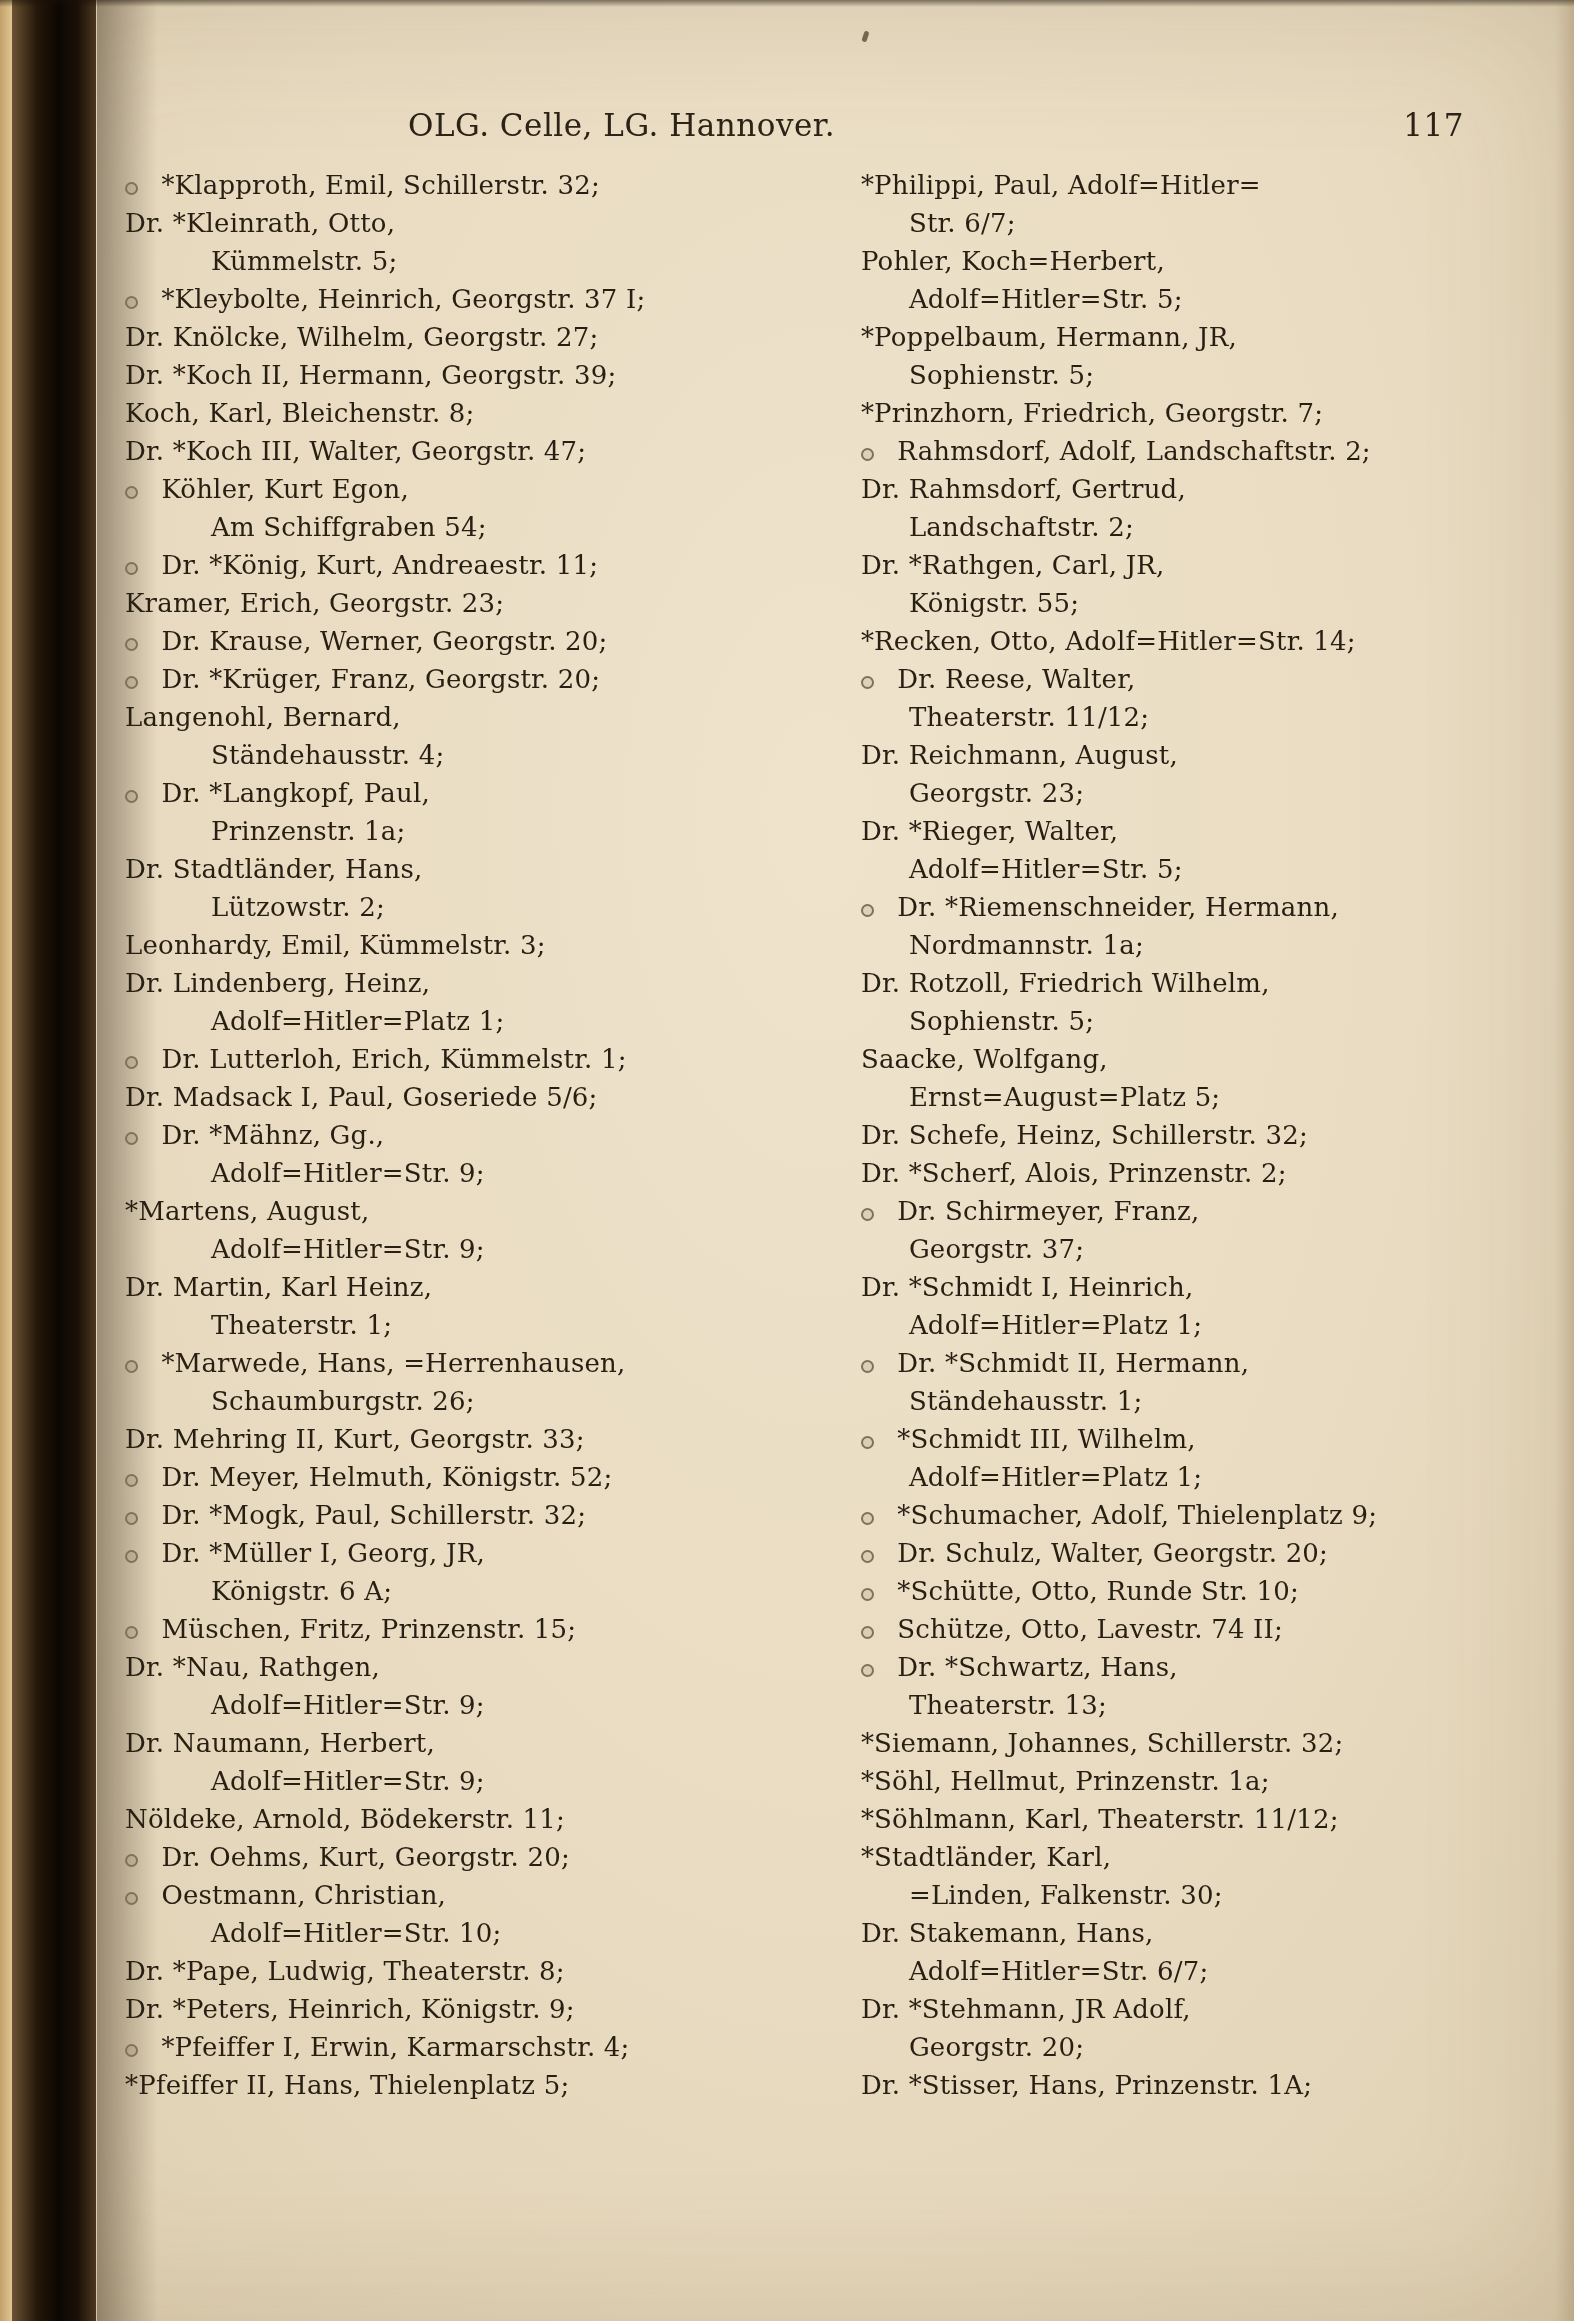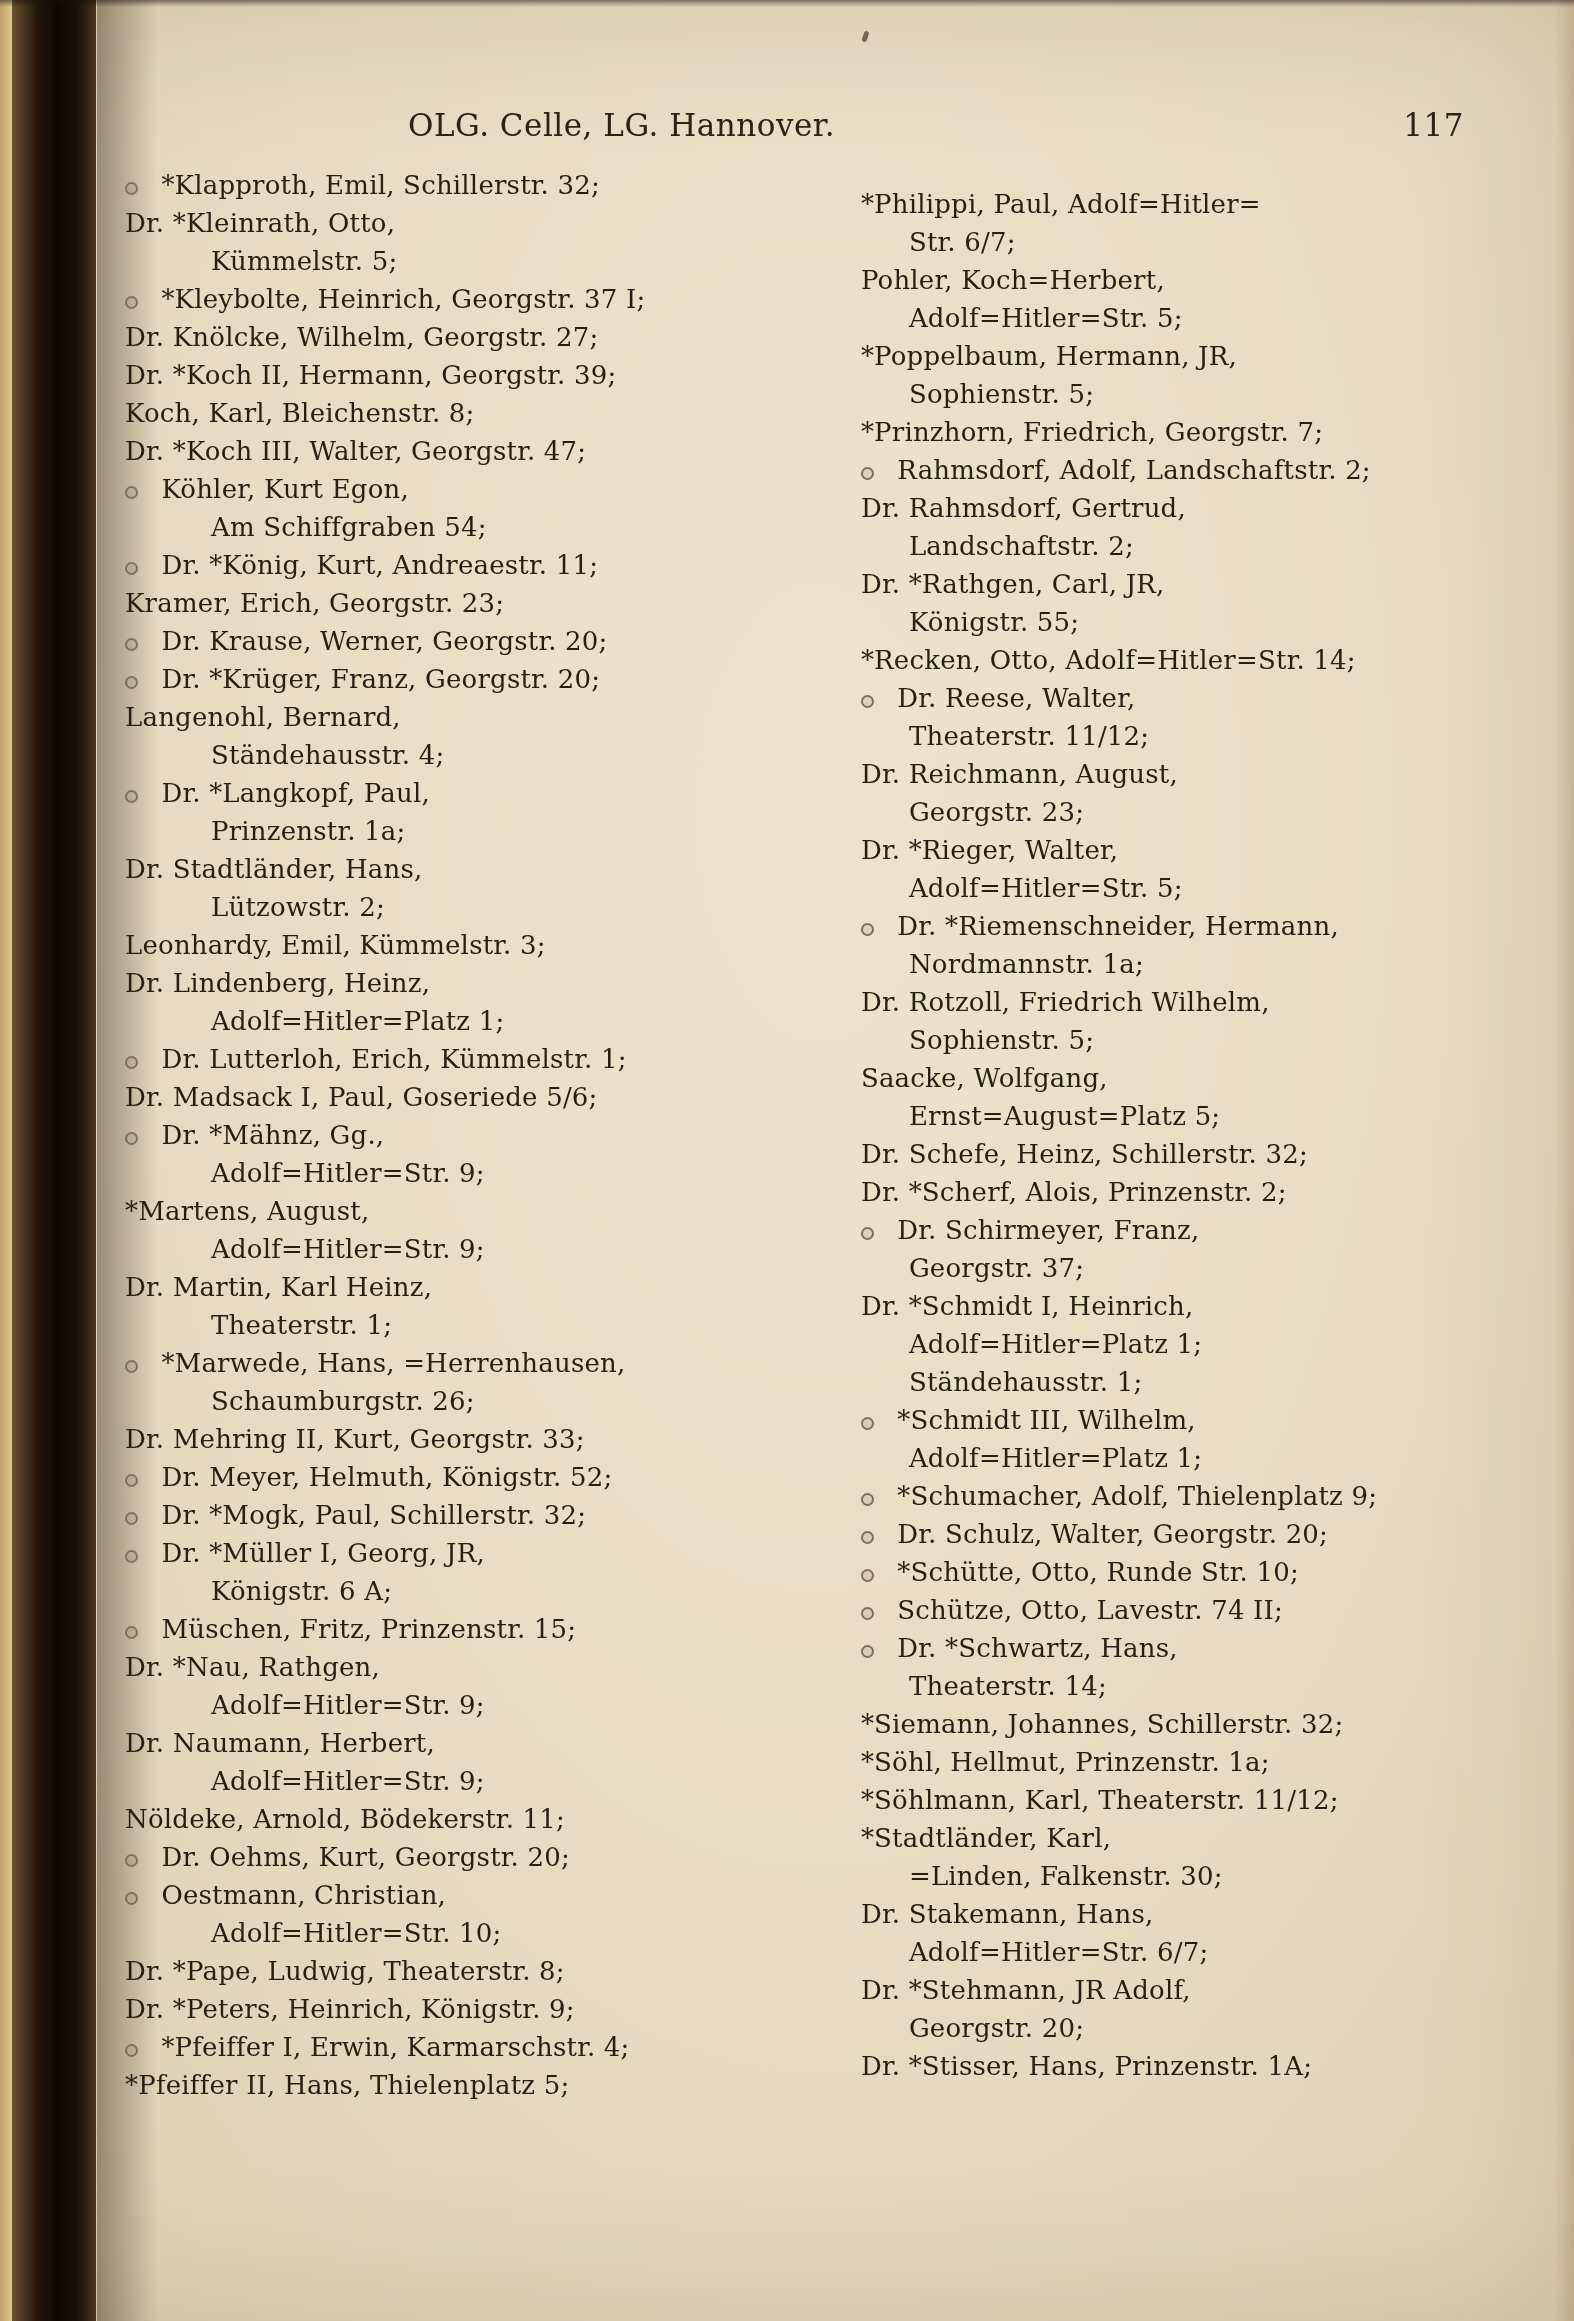--- a/index.html
+++ b/index.html
@@ -185,29 +185,30 @@
           <div class="line"><span>Dr. Rotzoll, Friedrich Wilhelm,</span></div>
           <div class="line indent"><span>Sophienstr. 5;</span></div>
           <div class="line"><span>Saacke, Wolfgang,</span></div>
           <div class="line indent"><span>Ernst=August=Platz 5;</span></div>
           <div class="line"><span>Dr. Schefe, Heinz, Schillerstr. 32;</span></div>
           <div class="line"><span>Dr. *Scherf, Alois, Prinzenstr. 2;</span></div>
           <div class="line"><span class="marker"></span><span>Dr. Schirmeyer, Franz,</span></div>
           <div class="line indent"><span>Georgstr. 37;</span></div>
           <div class="line"><span>Dr. *Schmidt I, Heinrich,</span></div>
           <div class="line indent"><span>Adolf=Hitler=Platz 1;</span></div>
+          <div class="line"><span class="marker"></span><span>Dr. *Schmidt II, Hermann,</span></div>
           <div class="line indent"><span>Ständehausstr. 1;</span></div>
           <div class="line"><span class="marker"></span><span>*Schmidt III, Wilhelm,</span></div>
           <div class="line indent"><span>Adolf=Hitler=Platz 1;</span></div>
           <div class="line"><span class="marker"></span><span>*Schumacher, Adolf, Thielenplatz 9;</span></div>
           <div class="line"><span class="marker"></span><span>Dr. Schulz, Walter, Georgstr. 20;</span></div>
           <div class="line"><span class="marker"></span><span>*Schütte, Otto, Runde Str. 10;</span></div>
           <div class="line"><span class="marker"></span><span>Schütze, Otto, Lavestr. 74 II;</span></div>
           <div class="line"><span class="marker"></span><span>Dr. *Schwartz, Hans,</span></div>
-          <div class="line indent"><span>Theaterstr. 14;</span></div>
+          <div class="line indent"><span>Theaterstr. 13;</span></div>
           <div class="line"><span>*Siemann, Johannes, Schillerstr. 32;</span></div>
           <div class="line"><span>*Söhl, Hellmut, Prinzenstr. 1a;</span></div>
           <div class="line"><span>*Söhlmann, Karl, Theaterstr. 11/12;</span></div>
           <div class="line"><span>*Stadtländer, Karl,</span></div>
           <div class="line indent"><span>=Linden, Falkenstr. 30;</span></div>
           <div class="line"><span>Dr. Stakemann, Hans,</span></div>
           <div class="line indent"><span>Adolf=Hitler=Str. 6/7;</span></div>
           <div class="line"><span>Dr. *Stehmann, JR Adolf,</span></div>
           <div class="line indent"><span>Georgstr. 20;</span></div>
           <div class="line"><span>Dr. *Stisser, Hans, Prinzenstr. 1A;</span></div>

